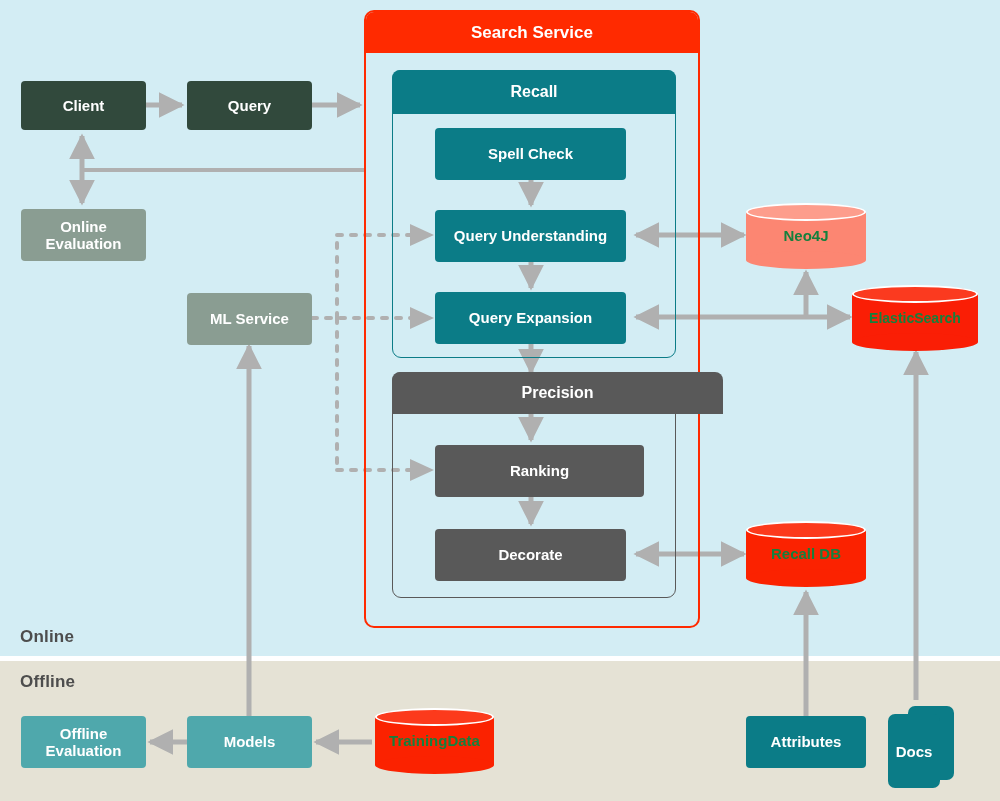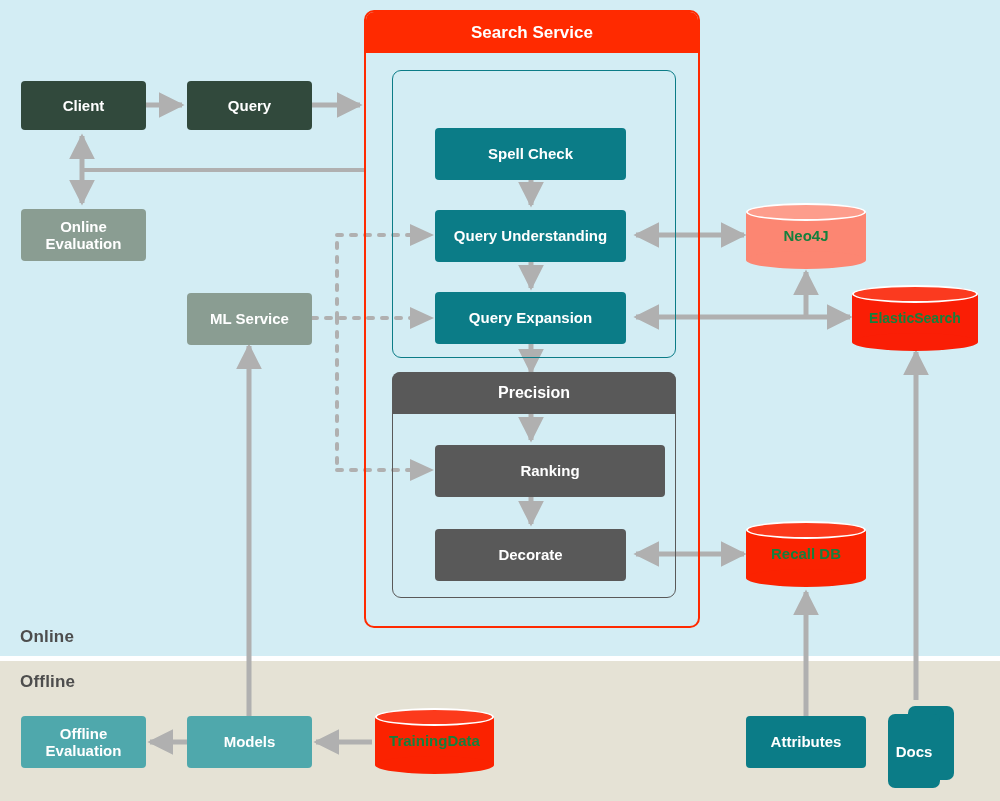--- a/index.html
+++ b/index.html
@@ -190,35 +190,36 @@
       <polygon points="410,224 434,235 410,246"></polygon>
       <polygon points="410,307 434,318 410,329"></polygon>
       <polygon points="410,459 434,470 410,481"></polygon>
     </g>
   </svg>
 
   <div class="panel-ss" style="left:364px;top:10px;width:336px;height:618px;"></div>
   <div class="panel-ss-header" style="left:366px;top:12px;width:332px;height:41px;">Search Service</div>
 
   <div class="subpanel recall" style="left:392px;top:70px;width:284px;height:288px;"></div>
+  <div class="subpanel-header recall" style="left:392px;top:70px;width:284px;height:44px;">Recall</div>
 
   <div class="node teal" style="left:435px;top:128px;width:191px;height:52px;">
     <span>Spell Check</span>
   </div>
   <div class="node teal" style="left:435px;top:210px;width:191px;height:52px;">
     <span>Query Understanding</span>
   </div>
   <div class="node teal" style="left:435px;top:292px;width:191px;height:52px;">
     <span>Query Expansion</span>
   </div>
 
   <div class="subpanel precision" style="left:392px;top:372px;width:284px;height:226px;"></div>
-  <div class="subpanel-header precision" style="left:392px;top:372px;width:284px;height:42px;">Precision</div>
-
-  <div class="node gray" style="left:435px;top:445px;width:230px;height:52px;">
+  <div class="subpanel-header precision" style="left:392px;top:372px;width:331px;height:42px;">Precision</div>
+
+  <div class="node gray" style="left:435px;top:445px;width:209px;height:52px;">
     <span>Ranking</span>
   </div>
   <div class="node gray" style="left:435px;top:529px;width:191px;height:52px;">
     <span>Decorate</span>
   </div>
 
   <div class="node dark" style="left:21px;top:81px;width:125px;height:49px;">
     <span>Client</span>
   </div>
   <div class="node dark" style="left:187px;top:81px;width:125px;height:49px;">

